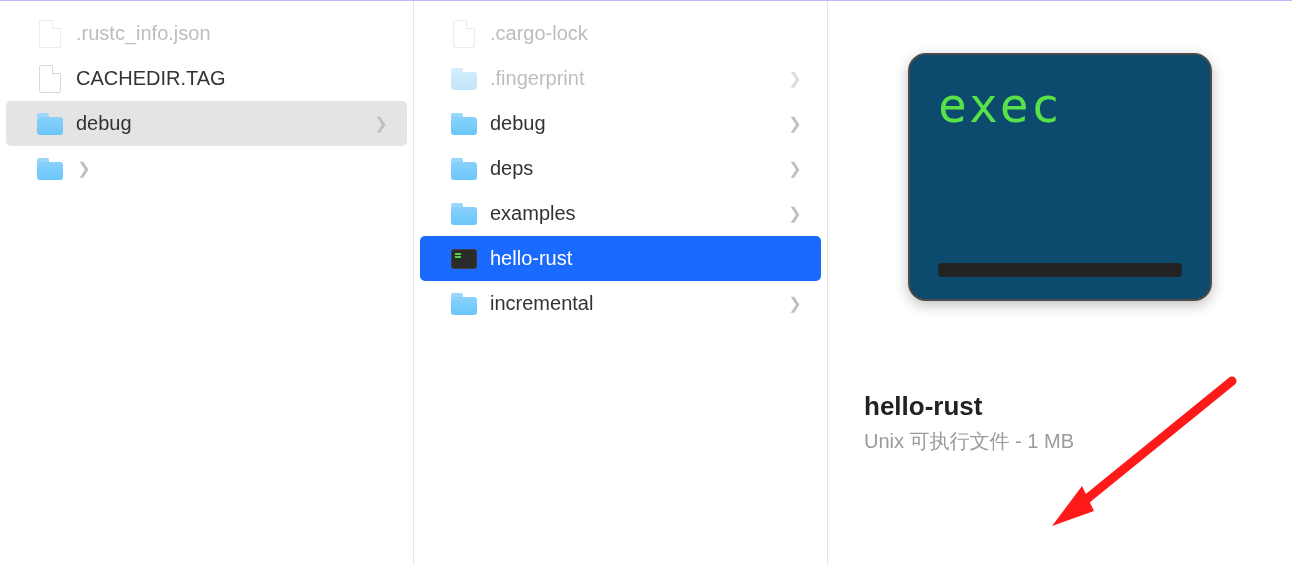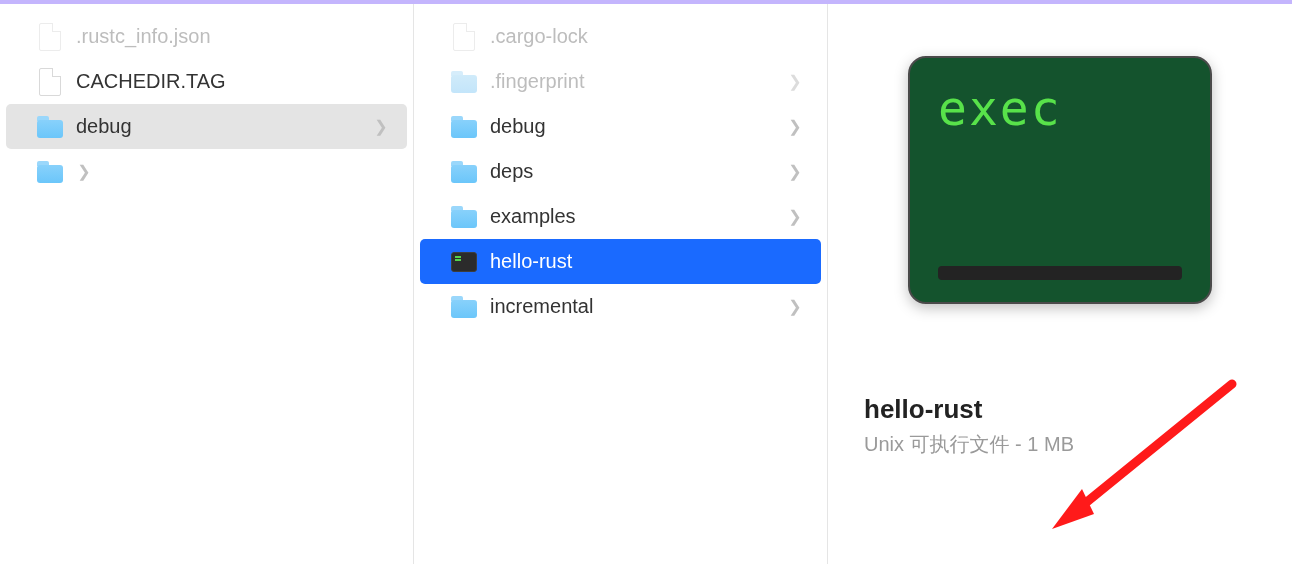--- a/index.html
+++ b/index.html
@@ -8,21 +8,21 @@
     font-family: -apple-system, "Helvetica Neue", Arial, sans-serif;
     background: #ffffff;
     width: 1292px;
     height: 564px;
     overflow: hidden;
     color: #333;
   }
   .columns {
     display: flex;
     height: 100%;
-    border-top: 4px solid #c4b5fd;
+    border-top: 1px solid #c4b5fd;
   }
   .column {
     border-right: 1px solid #e5e5e5;
     padding-top: 10px;
   }
   .col1 { flex: 0 0 414px; }
   .col2 { flex: 0 0 414px; }
   .col3 { flex: 1; position: relative; }
 
   
@@ -115,21 +115,21 @@
 
   
   .preview-wrap {
     display: flex;
     flex-direction: column;
     align-items: center;
     padding-top: 42px;
   }
   .exec-preview {
     width: 304px; height: 248px;
-    background: #14532d;
+    background: #0c4a6e;
     border-radius: 18px;
     border: 2px solid #4a4a4a;
     box-shadow: 0 4px 14px rgba(0,0,0,.25);
     padding: 22px 28px;
     display: flex;
     flex-direction: column;
   }
   .exec-preview .exec-text {
     font-family: "Menlo", "Consolas", monospace;
     font-size: 48px;

